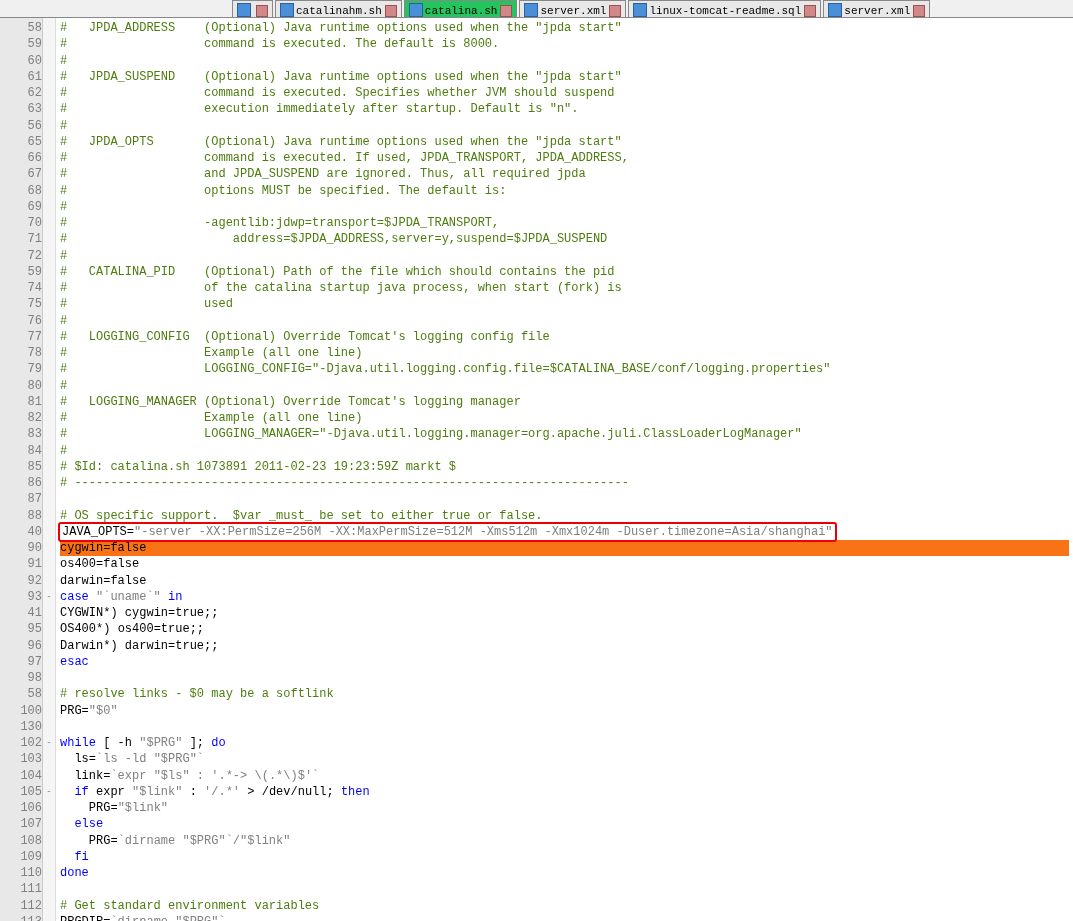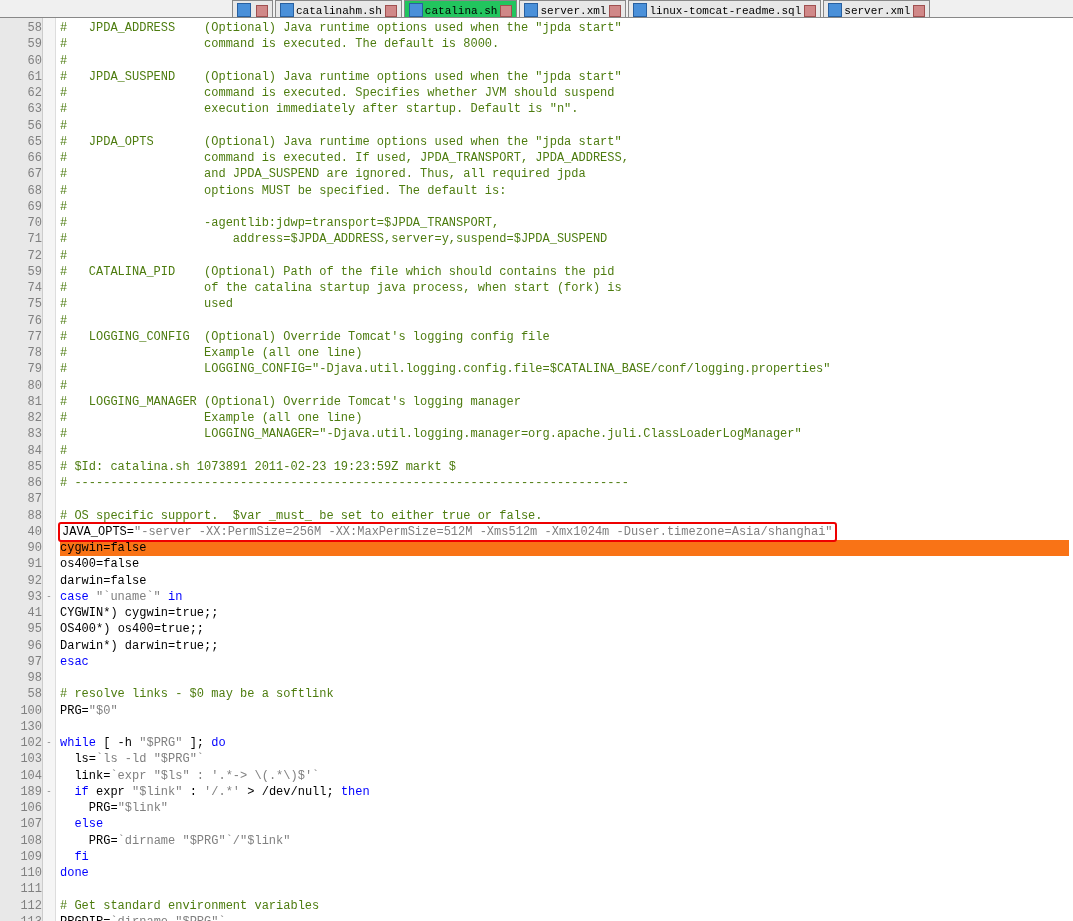--- a/index.html
+++ b/index.html
@@ -102,21 +102,21 @@
       <span class="ln">95</span>
       <span class="ln">96</span>
       <span class="ln">97</span>
       <span class="ln">98</span>
       <span class="ln">58</span>
       <span class="ln">100</span>
       <span class="ln">130</span>
       <span class="ln">102</span>
       <span class="ln">103</span>
       <span class="ln">104</span>
-      <span class="ln">189</span>
+      <span class="ln">105</span>
       <span class="ln">106</span>
       <span class="ln">107</span>
       <span class="ln">108</span>
       <span class="ln">109</span>
       <span class="ln">110</span>
       <span class="ln">111</span>
       <span class="ln">112</span>
       <span class="ln">113</span>
     </div>
   <div class="fold" id="fold">

